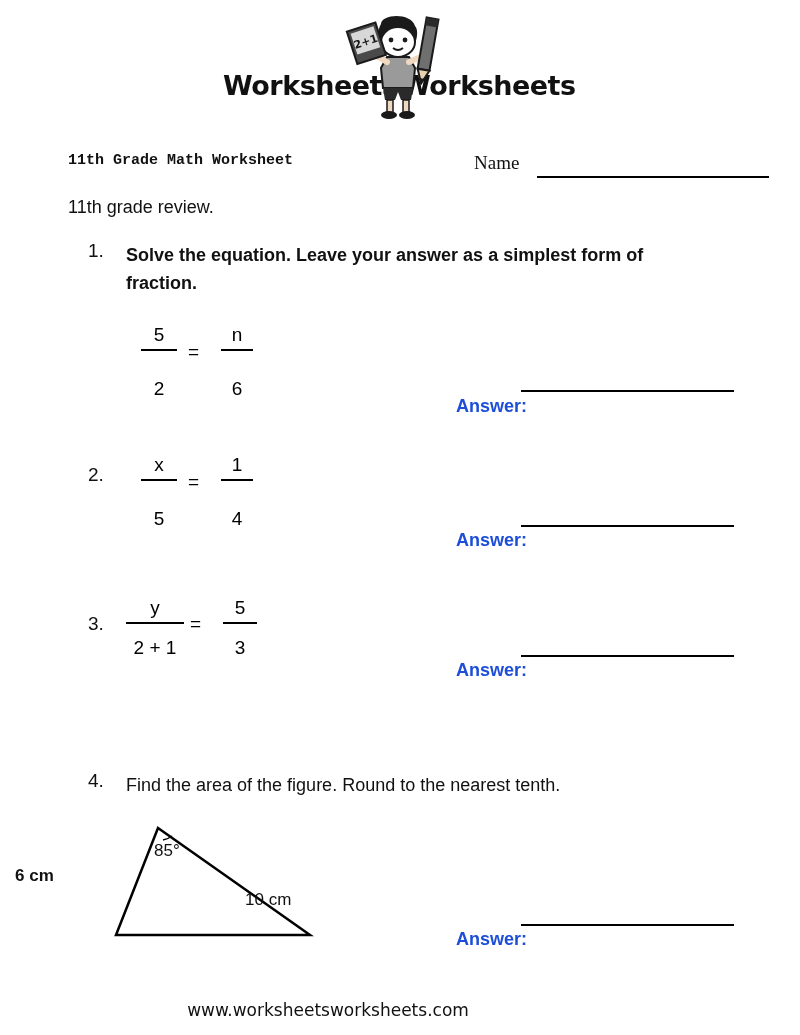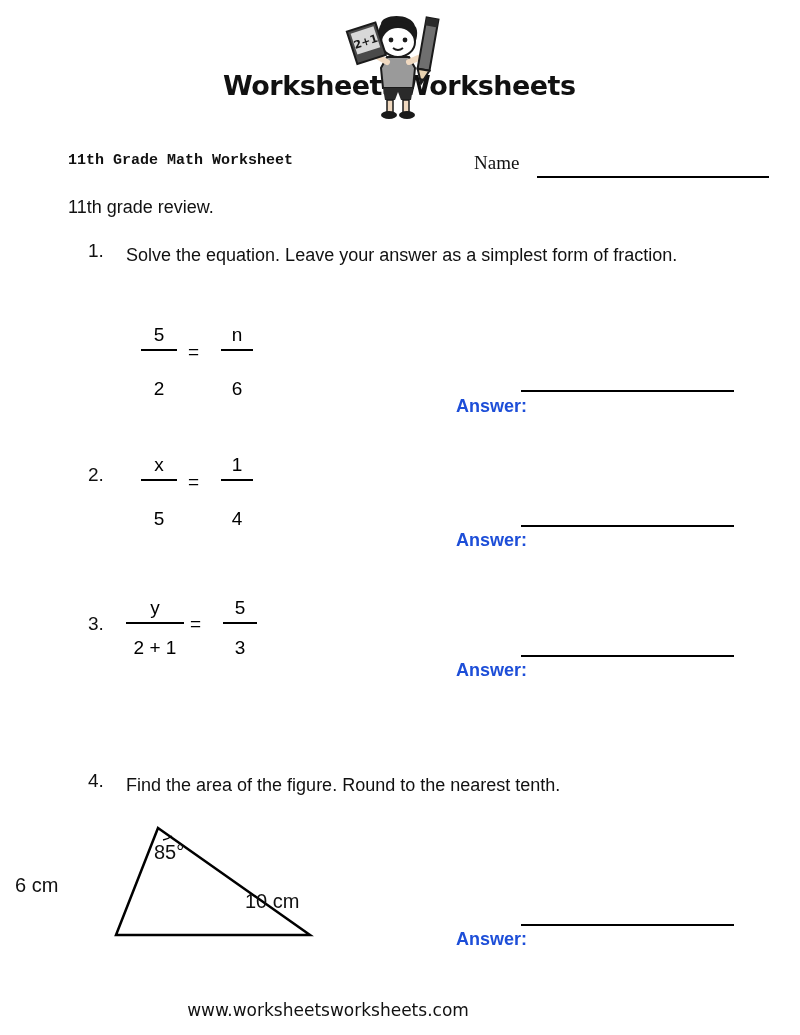--- a/index.html
+++ b/index.html
@@ -128,21 +128,21 @@
   
   .figure {
     position: absolute;
     left: 60px;
     top: 810px;
     width: 320px;
     height: 140px;
   }
   .fig-label {
     position: absolute;
-    font-size: 20px;
+    font-size: 17px;
     color: #111;
   }
 
   .footer {
     position: absolute;
     left: 0;
     top: 1000px;
     width: 656px;
     text-align: center;
     font-family: "DejaVu Sans", sans-serif;
@@ -194,21 +194,21 @@
     </svg>
   </div>
 </div>
 
 <div class="title">11th Grade Math Worksheet</div>
 <div class="name-label">Name</div>
 <div class="name-line"></div>
 <div class="subtitle">11th grade review.</div>
 
 <div class="q-num" style="left:88px; top:240px;">1.</div>
-<div class="q-text" style="left:126px; top:241px; width:575px;">Solve the equation. Leave your answer as a simplest form of fraction.</div>
+<div class="q-text" style="left:126px; top:241px; width:575px;font-weight:bold;">Solve the equation. Leave your answer as a simplest form of fraction.</div>
 
 <div class="frac" style="left:134px; top:325px; width:50px;">
   <span class="num">5</span>
   <span class="bar" style="width:36px;"></span>
   <span class="den" style="padding-top:28px;">2</span>
 </div>
 <div class="eq" style="left:188px; top:341px;">=</div>
 <div class="frac" style="left:214px; top:325px; width:46px;">
   <span class="num">n</span>
   <span class="bar" style="width:32px;"></span>
@@ -251,21 +251,21 @@
 <div class="answer-line" style="left:521px; top:655px; width:213px;"></div>
 
 <div class="q-num" style="left:88px; top:770px;">4.</div>
 <div class="q-text" style="left:126px; top:771px; width:600px;">Find the area of the figure. Round to the nearest tenth.</div>
 
 <div class="figure">
   <svg width="320" height="140" viewBox="0 0 320 140">
     <polygon points="98,18 250,125 56,125" fill="none" stroke="#000" stroke-width="2.5"></polygon>
     <path d="M103 30 A 20 20 0 0 0 112 26" fill="none" stroke="#000" stroke-width="1.3"></path>
   </svg>
-  <span class="fig-label" style="left:-45px; top:64px;">6 cm</span>
+  <span class="fig-label" style="left:-45px; top:56px;font-weight:bold;">6 cm</span>
   <span class="fig-label" style="left:185px; top:48px;margin-top:32px;">10 cm</span>
   <span class="fig-label" style="left:94px; top:31px;">85°</span>
 </div>
 
 <div class="answer-label" style="left:456px; top:929px;">Answer:</div>
 <div class="answer-line" style="left:521px; top:924px; width:213px;"></div>
 
 <div class="footer">www.worksheetsworksheets.com</div>
 
 </body></html>

